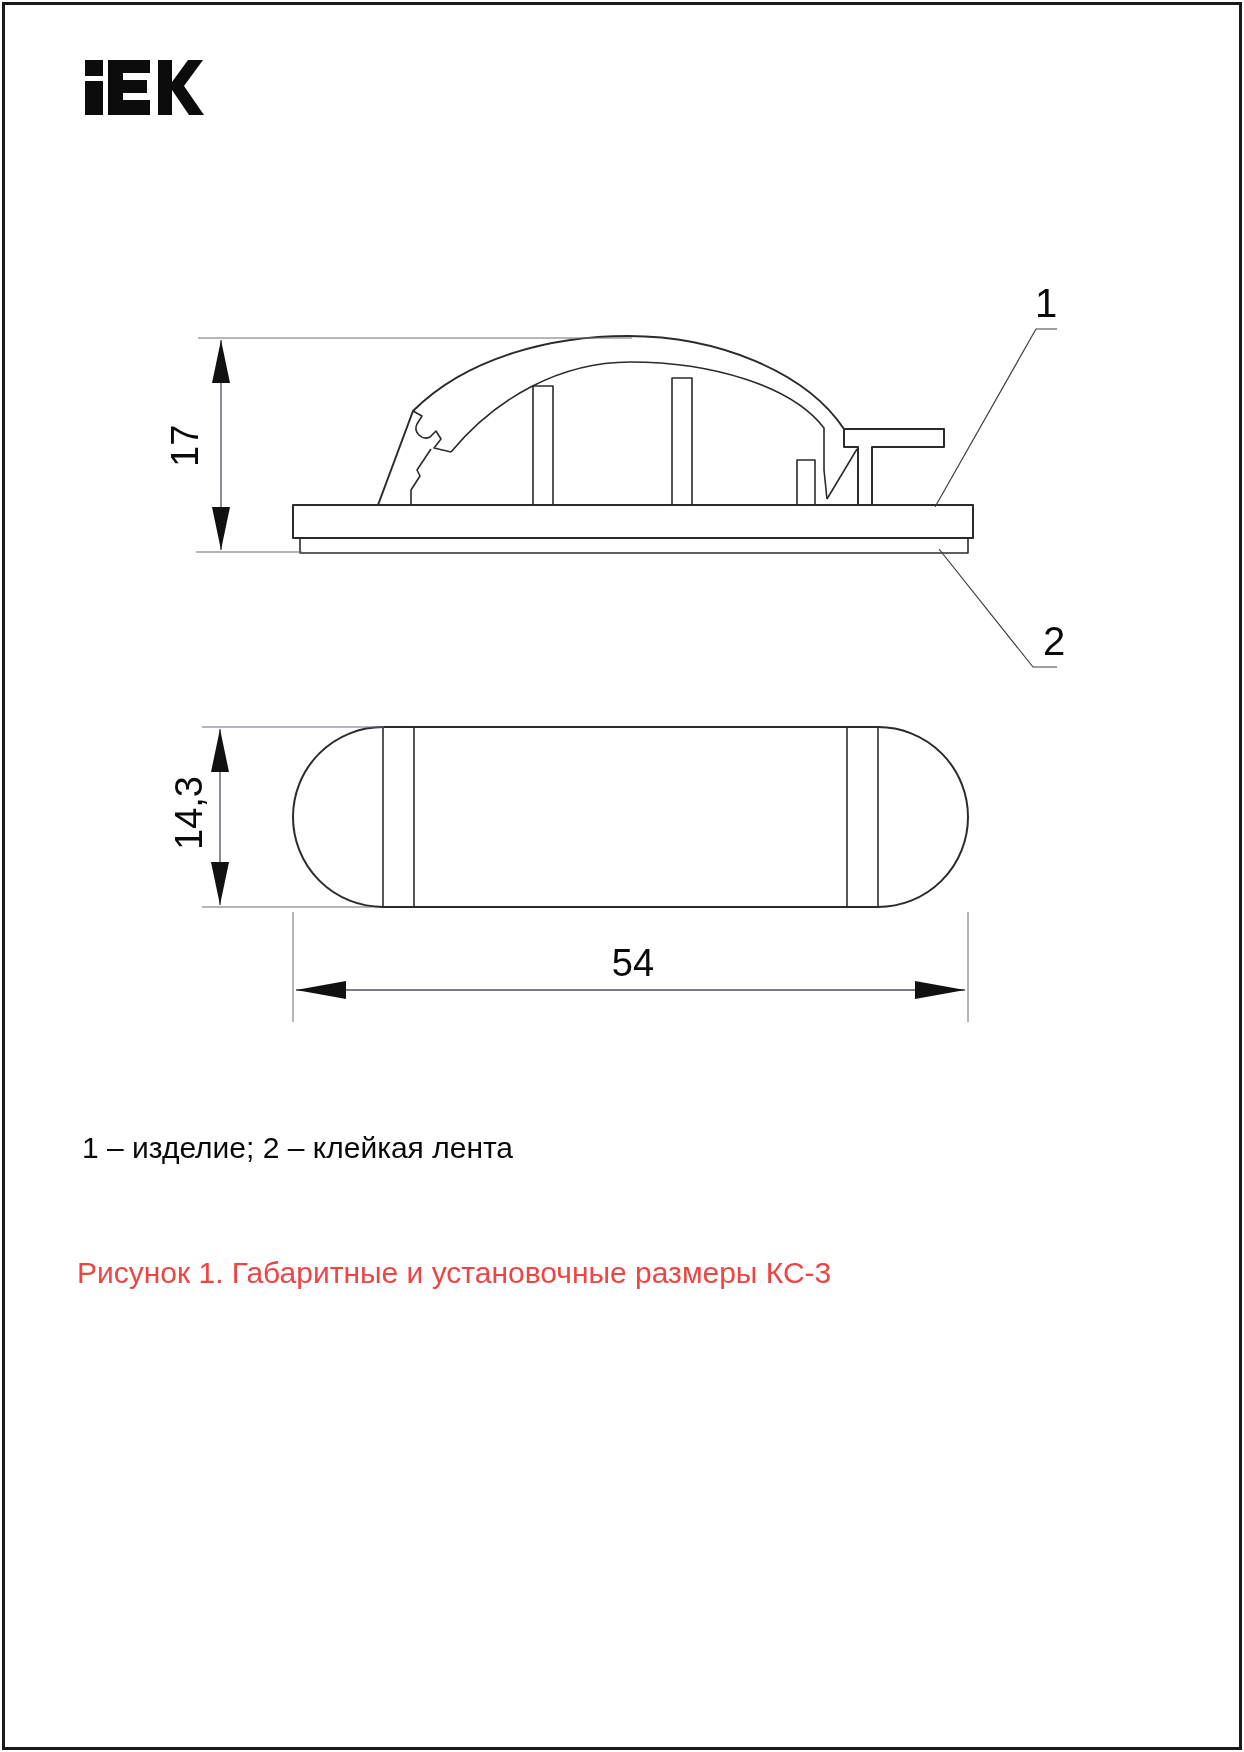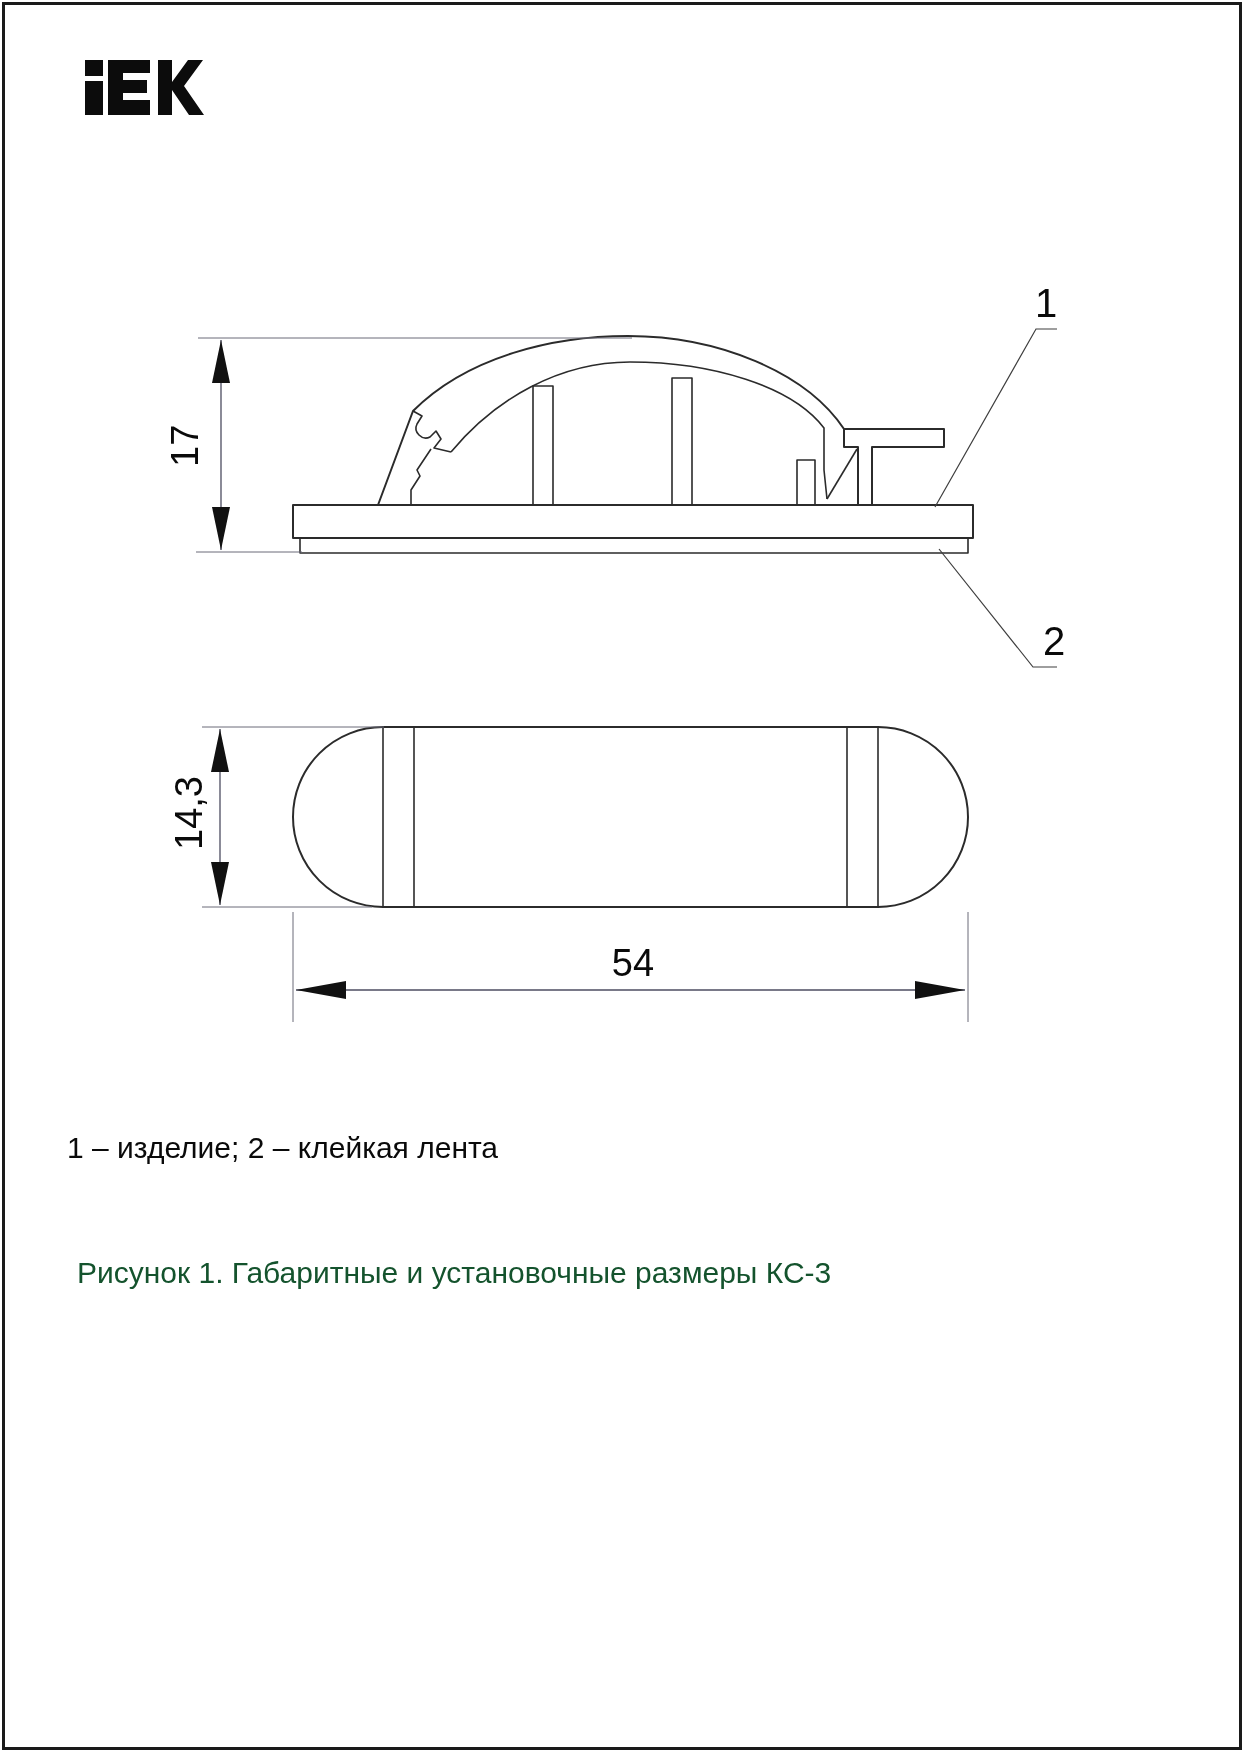--- a/index.html
+++ b/index.html
@@ -16,26 +16,26 @@
     pointer-events:none;
   }
   svg.drawing{position:absolute;left:0;top:0;width:1244px;height:1752px;}
   svg.drawing text{
     font-family:"Liberation Sans", sans-serif;
     fill:#0a0a0a;
   }
   .dim-text{font-size:38px;}
   .callout-text{font-size:40px;}
   .legend{
-    position:absolute;left:67px;top:1131px;
+    position:absolute;left:82px;top:1131px;
     font-size:30px;color:#0a0a0a;white-space:nowrap;
   }
   .caption{
     position:absolute;left:77px;top:1256px;
-    font-size:30px;color:#14532d;white-space:nowrap;
+    font-size:30px;color:#ef4444;white-space:nowrap;
   }
   .struct{stroke:#2b2b2b;stroke-width:2;fill:none;stroke-linejoin:round;stroke-linecap:round;}
   .struct-thin{stroke:#2b2b2b;stroke-width:1.6;fill:none;stroke-linejoin:round;}
   .dimline{stroke:#4c4c60;stroke-width:1.3;fill:none;}
   .extline{stroke:#6b6b78;stroke-width:1;fill:none;}
   .leader{stroke:#3f3f3f;stroke-width:1.2;fill:none;}
   .arrow{fill:#111111;stroke:none;}
   .logo{fill:#0c0c0c;stroke:none;}
 </style>
 </head>

